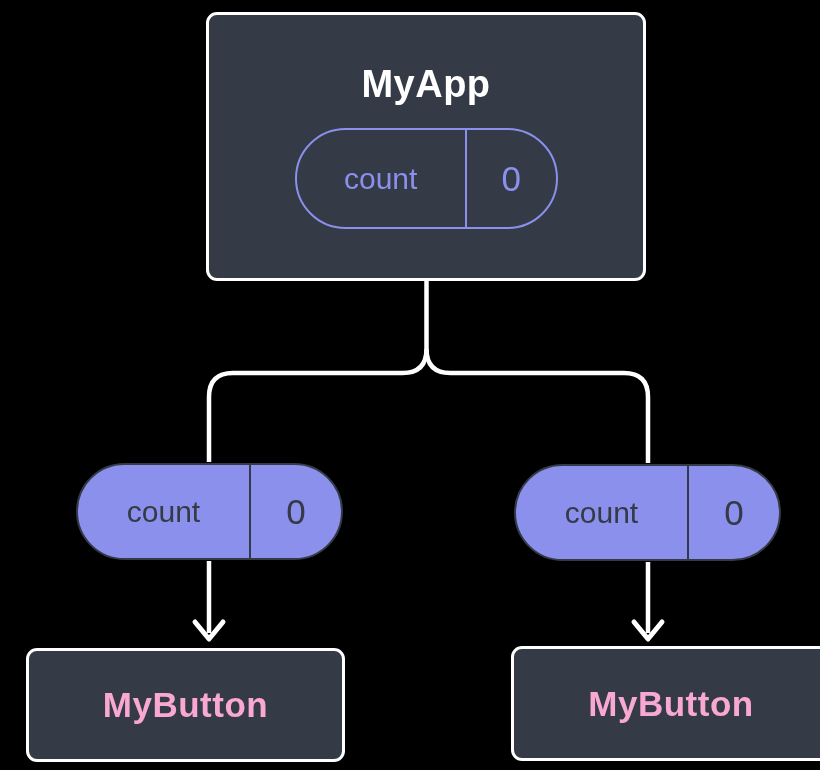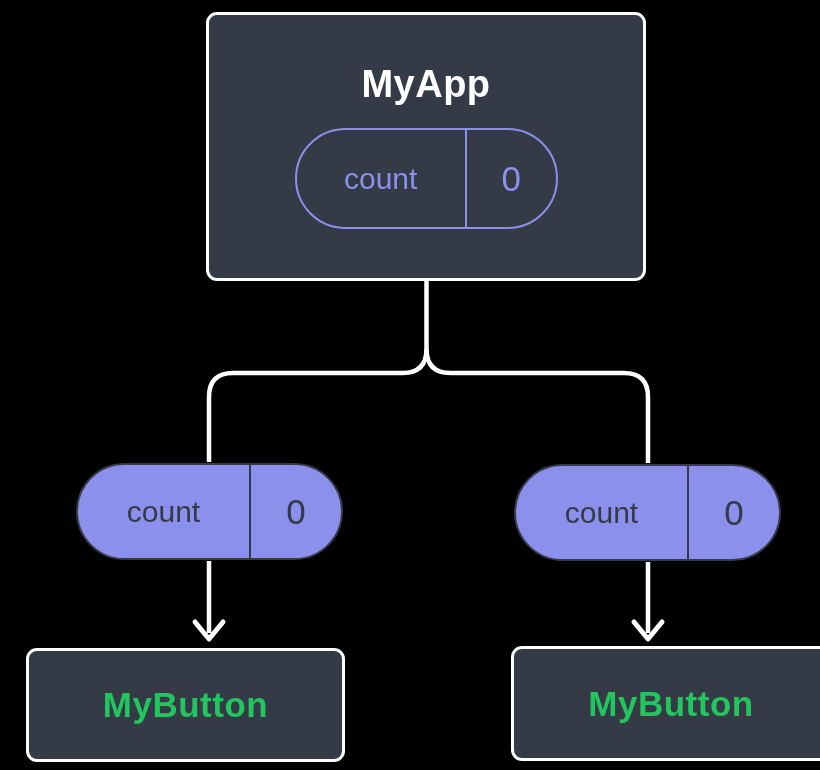--- a/index.html
+++ b/index.html
@@ -86,21 +86,21 @@
     height: 97px;
     border: 2.5px solid #343a46;
     background: #8a90ec;
     color: #343a46;
   }
   .pill-filled .pill-key { border-right: 2.5px solid #343a46; }
   .pill-left  { left: 60px;  top: 463px; }
   .pill-right { left: 498px; top: 464px; }
 
   .leaf-title {
-    color: #22c55e;
+    color: #f9a8d4;
     font-size: 35px;
     font-weight: 700;
     letter-spacing: 0.5px;
   }
 </style>
 </head>
 <body>
 
 <div class="canvas">
 

